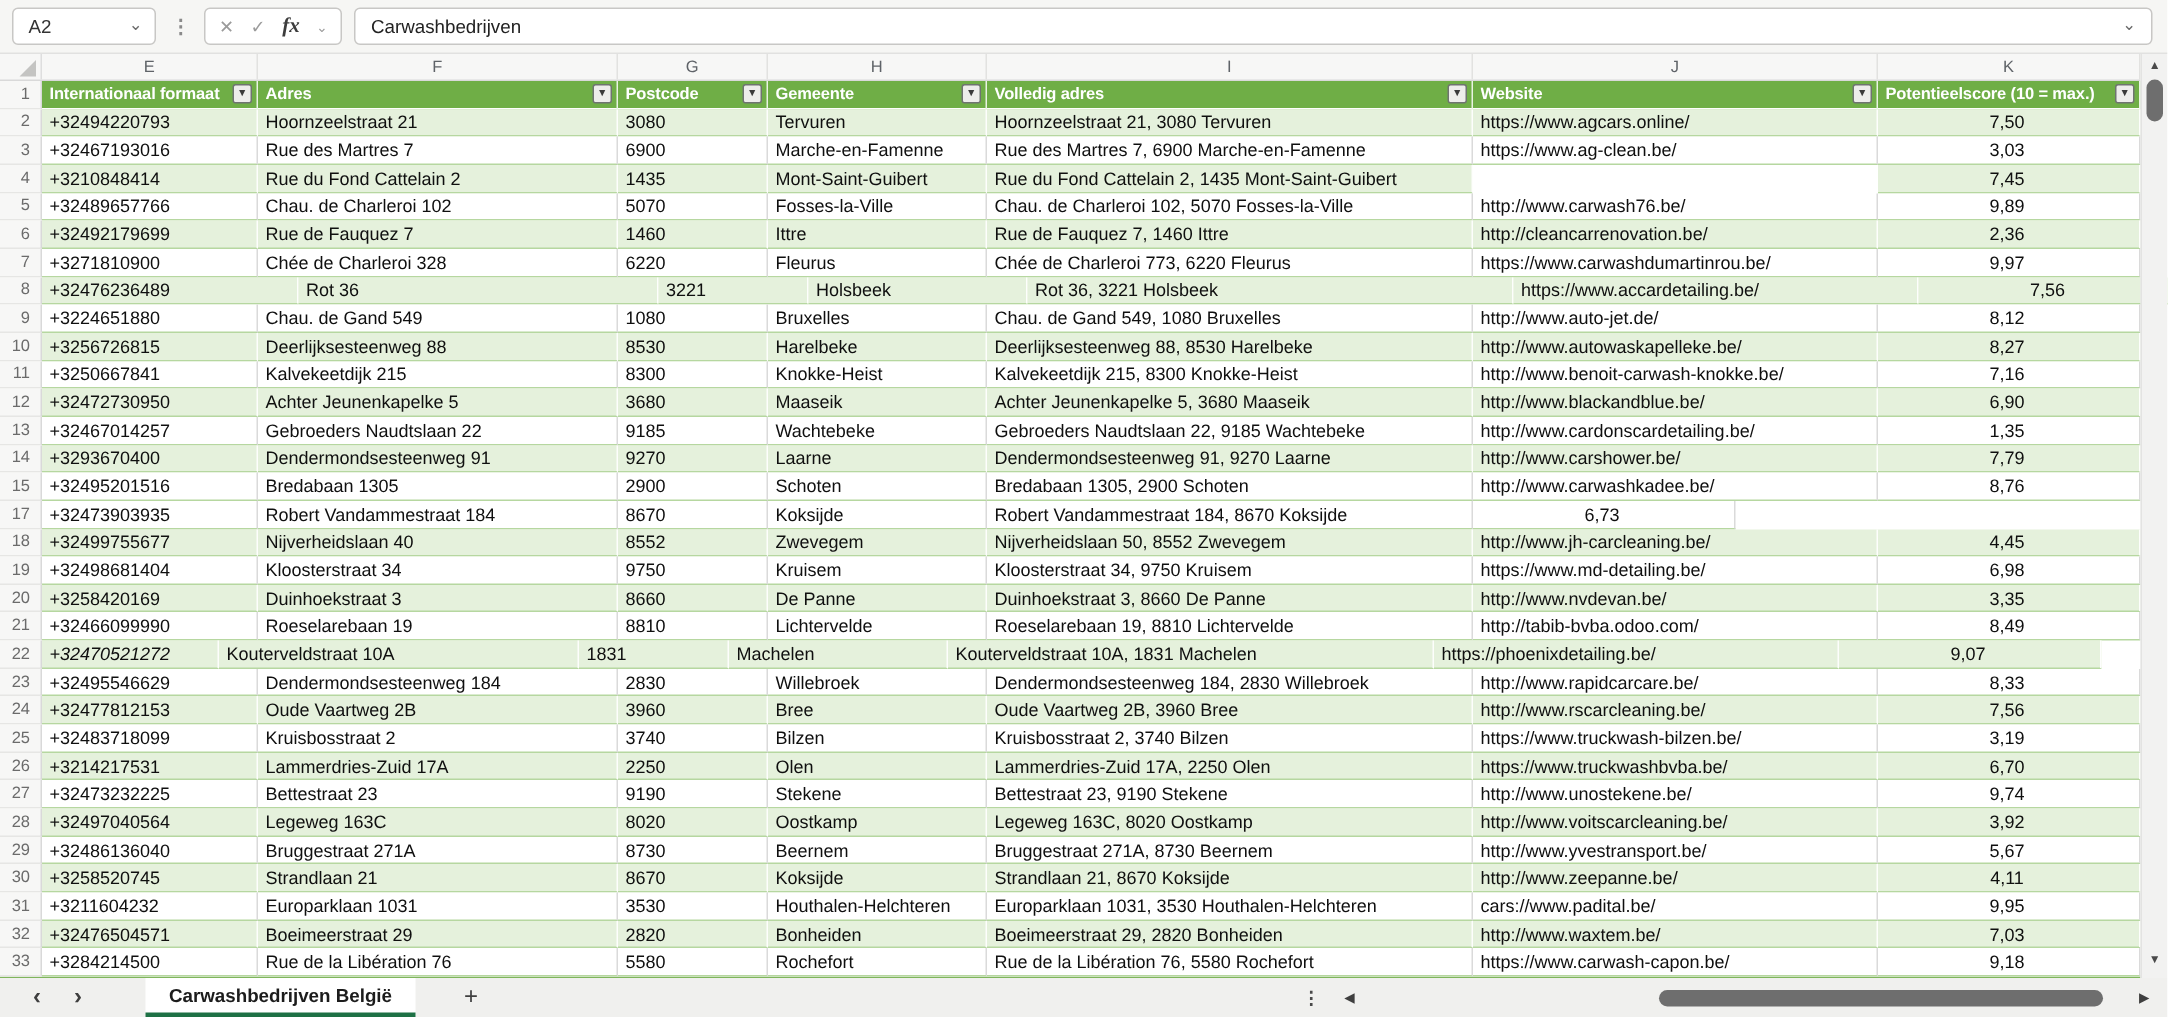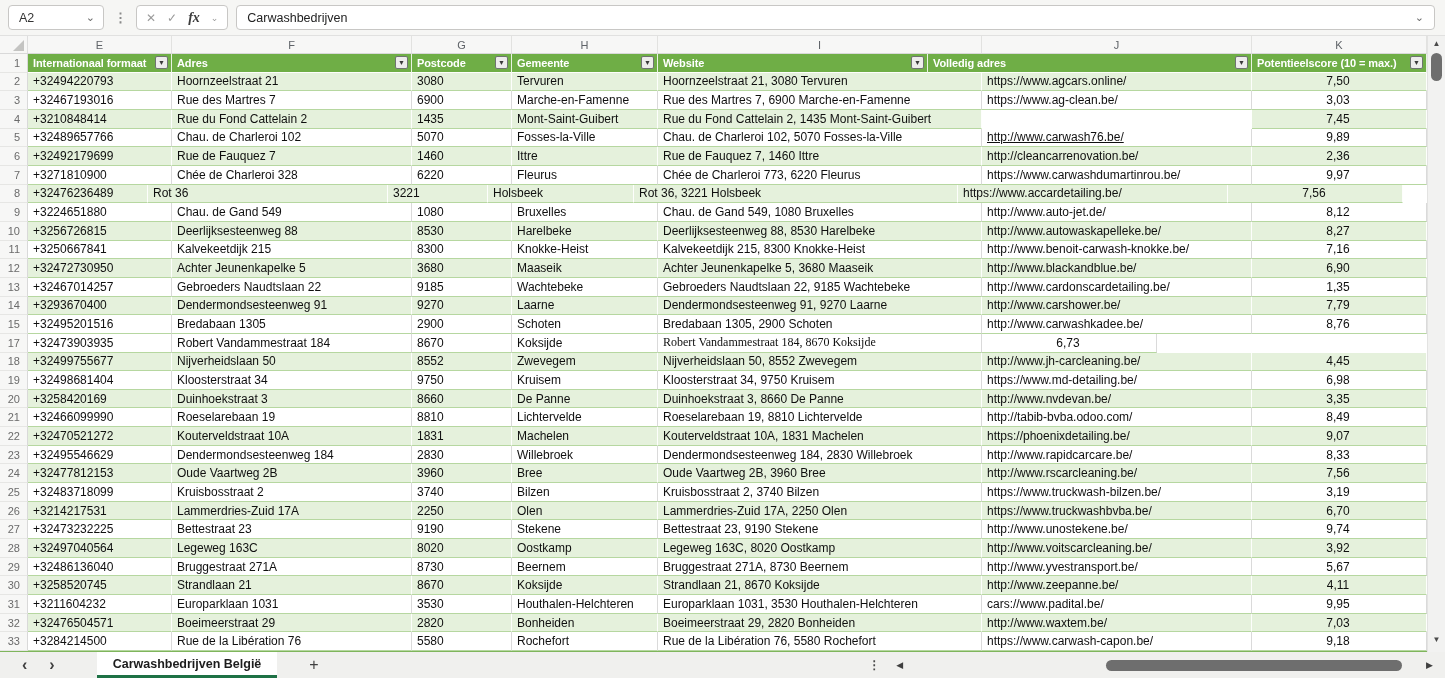--- a/index.html
+++ b/index.html
@@ -109,26 +109,26 @@
             <span class="filter">▼</span>
           </div>
           <div class="hc" style="width: 100px;">
             <span class="lbl">Postcode</span>
             <span class="filter">▼</span>
           </div>
           <div class="hc" style="width: 146px;">
             <span class="lbl">Gemeente</span>
             <span class="filter">▼</span>
           </div>
+          <div class="hc" style="width: 324px;">
+            <span class="lbl">Volledig adres</span>
+            <span class="filter">▼</span>
+          </div>
           <div class="hc" style="width: 270px;">
             <span class="lbl">Website</span>
-            <span class="filter">▼</span>
-          </div>
-          <div class="hc" style="width: 324px;">
-            <span class="lbl">Volledig adres</span>
             <span class="filter">▼</span>
           </div>
           <div class="hc" style="width: 175px;">
             <span class="lbl">Potentieelscore (10 = max.)</span>
             <span class="filter">▼</span>
           </div>
         </div>
         <div class="r band">
           <div class="gut">2</div>
           <div class="c" style="width: 144px;">+32494220793</div>
@@ -159,21 +159,21 @@
           <div class="c" style="width: 270px; margin-top: 28px;">http://cars.cleanpower.be/</div>
           <div class="c score" style="width: 175px;">7,45</div>
         </div>
         <div class="r plain">
           <div class="gut">5</div>
           <div class="c" style="width: 144px;">+32489657766</div>
           <div class="c" style="width: 240px;">Chau. de Charleroi 102</div>
           <div class="c" style="width: 100px;">5070</div>
           <div class="c" style="width: 146px;">Fosses-la-Ville</div>
           <div class="c" style="width: 324px;">Chau. de Charleroi 102, 5070 Fosses-la-Ville</div>
-          <div class="c" style="width: 270px; text-decoration: underline;">http://www.carwash76.be/</div>
+          <div class="c" style="width: 270px;">http://www.carwash76.be/</div>
           <div class="c score" style="width: 175px;">9,89</div>
         </div>
         <div class="r band">
           <div class="gut">6</div>
           <div class="c" style="width: 144px;">+32492179699</div>
           <div class="c" style="width: 240px;">Rue de Fauquez 7</div>
           <div class="c" style="width: 100px;">1460</div>
           <div class="c" style="width: 146px;">Ittre</div>
           <div class="c" style="width: 324px;">Rue de Fauquez 7, 1460 Ittre</div>
           <div class="c" style="width: 270px;">http://cleancarrenovation.be/</div>
@@ -184,21 +184,21 @@
           <div class="c" style="width: 144px;">+3271810900</div>
           <div class="c" style="width: 240px;">Chée de Charleroi 328</div>
           <div class="c" style="width: 100px;">6220</div>
           <div class="c" style="width: 146px;">Fleurus</div>
           <div class="c" style="width: 324px;">Chée de Charleroi 773, 6220 Fleurus</div>
           <div class="c" style="width: 270px;">https://www.carwashdumartinrou.be/</div>
           <div class="c score" style="width: 175px;">9,97</div>
         </div>
         <div class="r band">
           <div class="gut">8</div>
-          <div class="c" style="width: 120px; text-align: right;">+32476236489</div>
+          <div class="c" style="width: 171px; text-align: right;">+32476236489</div>
           <div class="c" style="width: 240px;">Rot 36</div>
           <div class="c" style="width: 100px;">3221</div>
           <div class="c" style="width: 146px;">Holsbeek</div>
           <div class="c" style="width: 324px;">Rot 36, 3221 Holsbeek</div>
           <div class="c" style="width: 270px;">https://www.accardetailing.be/</div>
           <div class="c score" style="width: 175px;">7,56</div>
         </div>
         <div class="r plain">
           <div class="gut">9</div>
           <div class="c" style="width: 144px;">+3224651880</div>
@@ -268,27 +268,27 @@
           <div class="c" style="width: 324px;">Bredabaan 1305, 2900 Schoten</div>
           <div class="c" style="width: 270px;">http://www.carwashkadee.be/</div>
           <div class="c score" style="width: 175px;">8,76</div>
         </div>
         <div class="r plain">
           <div class="gut">17</div>
           <div class="c" style="width: 144px;">+32473903935</div>
           <div class="c" style="width: 240px;">Robert Vandammestraat 184</div>
           <div class="c" style="width: 100px;">8670</div>
           <div class="c" style="width: 146px;">Koksijde</div>
-          <div class="c" style="width: 324px; font-family: Liberation Serif, serif;">Robert Vandammestraat 184, 8670 Koksijde</div>
+          <div class="c" style="width: 324px;">Robert Vandammestraat 184, 8670 Koksijde</div>
           <div class="c score" style="width: 175px;">6,73</div>
         </div>
         <div class="r band">
           <div class="gut">18</div>
           <div class="c" style="width: 144px;">+32499755677</div>
-          <div class="c" style="width: 240px;">Nijverheidslaan 50</div>
+          <div class="c" style="width: 240px;">Nijverheidslaan 40</div>
           <div class="c" style="width: 100px;">8552</div>
           <div class="c" style="width: 146px;">Zwevegem</div>
           <div class="c" style="width: 324px;">Nijverheidslaan 50, 8552 Zwevegem</div>
           <div class="c" style="width: 270px;">http://www.jh-carcleaning.be/</div>
           <div class="c score" style="width: 175px;">4,45</div>
         </div>
         <div class="r plain">
           <div class="gut">19</div>
           <div class="c" style="width: 144px;">+32498681404</div>
           <div class="c" style="width: 240px;">Kloosterstraat 34</div>
@@ -313,21 +313,21 @@
           <div class="c" style="width: 144px;">+32466099990</div>
           <div class="c" style="width: 240px;">Roeselarebaan 19</div>
           <div class="c" style="width: 100px;">8810</div>
           <div class="c" style="width: 146px;">Lichtervelde</div>
           <div class="c" style="width: 324px;">Roeselarebaan 19, 8810 Lichtervelde</div>
           <div class="c" style="width: 270px;">http://tabib-bvba.odoo.com/</div>
           <div class="c score" style="width: 175px;">8,49</div>
         </div>
         <div class="r band">
           <div class="gut">22</div>
-          <div class="c" style="width: 144px;">+32470521272</div>
+          <div class="c" style="width: 118px; font-style: italic;">+32470521272</div>
           <div class="c" style="width: 240px;">Kouterveldstraat 10A</div>
           <div class="c" style="width: 100px;">1831</div>
           <div class="c" style="width: 146px;">Machelen</div>
           <div class="c" style="width: 324px;">Kouterveldstraat 10A, 1831 Machelen</div>
           <div class="c" style="width: 270px;">https://phoenixdetailing.be/</div>
           <div class="c score" style="width: 175px;">9,07</div>
         </div>
         <div class="r plain">
           <div class="gut">23</div>
           <div class="c" style="width: 144px;">+32495546629</div>

